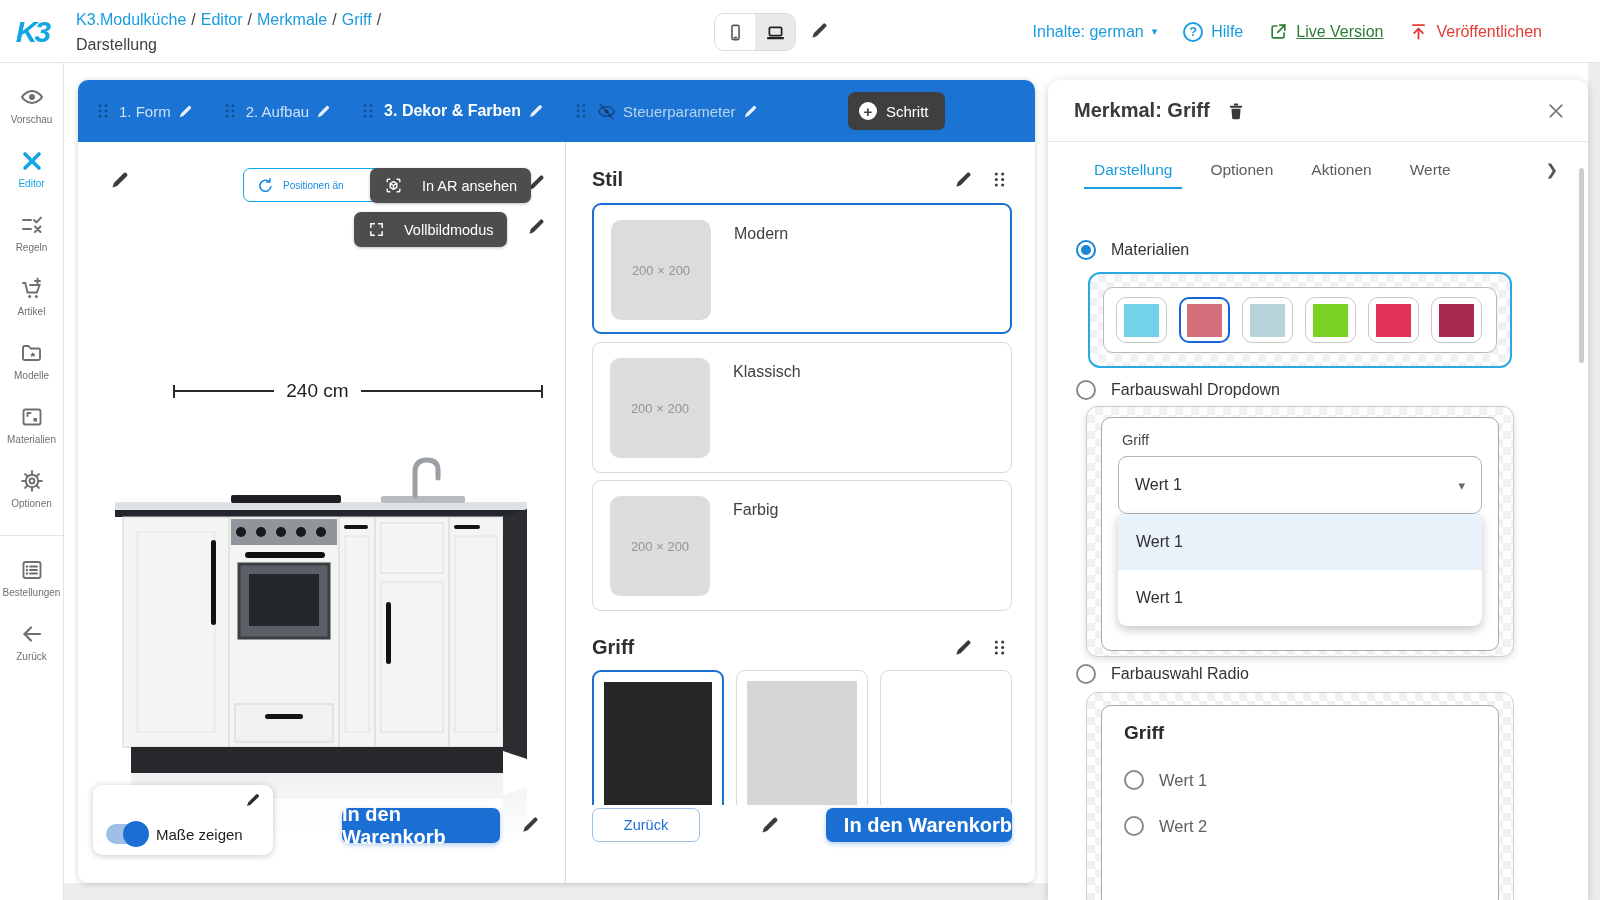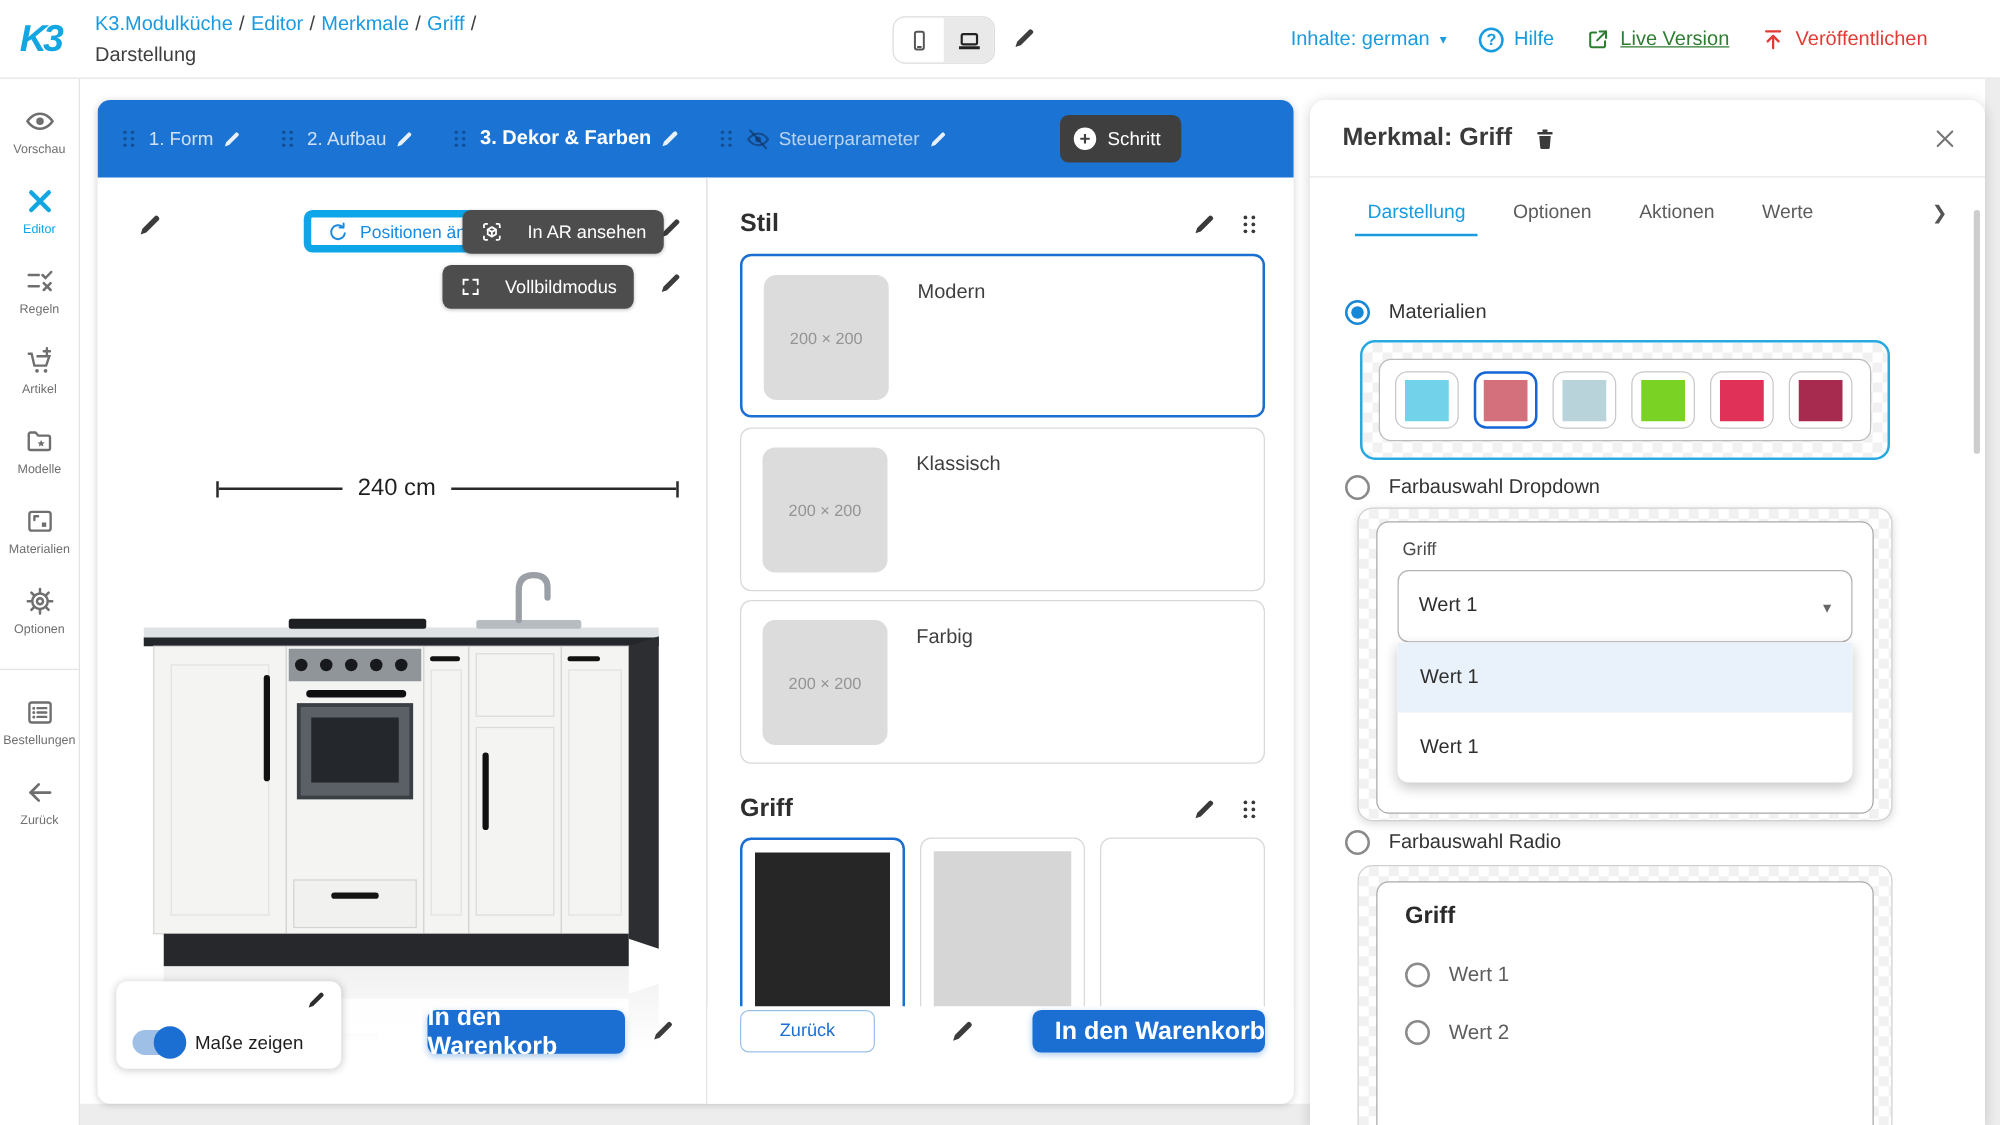--- a/index.html
+++ b/index.html
@@ -58,22 +58,22 @@
   .plus-circle { width:18px; height:18px; background:#fff; color:#3f3f3f; border-radius:50%; font-size:15px; font-weight:700;
                  display:flex; align-items:center; justify-content:center; line-height:1; }
 
   .canvas { position:absolute; left:0; top:62px; width:957px; height:741px; }
   .pane-div { position:absolute; left:487px; top:0; width:1px; height:741px; background:#dcdcdc; }
 
   
   .preview { position:absolute; left:0; top:0; width:487px; height:741px; }
   .dark-btn { background:#4d4d4d; color:#fff; font-size:14.5px; border-radius:7px; height:35px; display:flex; align-items:center; gap:19px;
               padding:0 14px; cursor:pointer; box-shadow:0 1px 3px rgba(0,0,0,.25); white-space:nowrap; }
-  .pos-btn { position:absolute; left:165px; top:26px; width:186px; height:34px; background:#fff; border:6px solid #0ea5e9; border-radius:7px;
-             color:#1a8ae0; font-size:14px; display:flex; align-items:center; gap:8px; padding:0 12px; overflow:hidden; white-space:nowrap; cursor:pointer; z-index:1; }
+  .pos-btn { position:absolute; left:165px; top:26px; width:186px; height:34px; background:#fff; border:1px solid #0ea5e9; border-radius:7px;
+             color:#1a8ae0; font-size:10px; display:flex; align-items:center; gap:8px; padding:0 12px; overflow:hidden; white-space:nowrap; cursor:pointer; z-index:1; }
   .pencil-dark { color:#3c3c3c; cursor:pointer; }
 
   .dim-row { position:absolute; left:95px; top:238px; width:370px; display:flex; align-items:center; color:#1f1f1f; }
   .dim-tick { width:2px; height:13px; background:#2a2a2a; }
   .dim-line { height:2px; background:#2a2a2a; }
   .dim-text { font-size:19px; margin:0 12px; white-space:nowrap; }
 
   .masse-card { position:absolute; left:15px; top:643px; width:180px; height:70px; background:#fff; border-radius:9px;
                 box-shadow:0 1px 7px rgba(0,0,0,.22); }
   .masse-pencil { position:absolute; right:12px; top:7px; color:#2e2e2e; cursor:pointer; }

